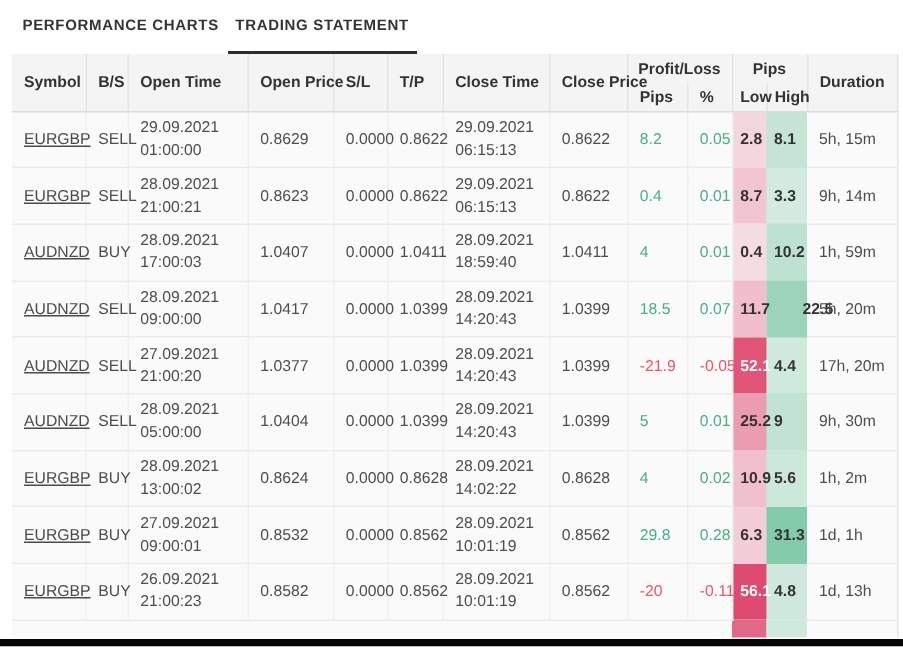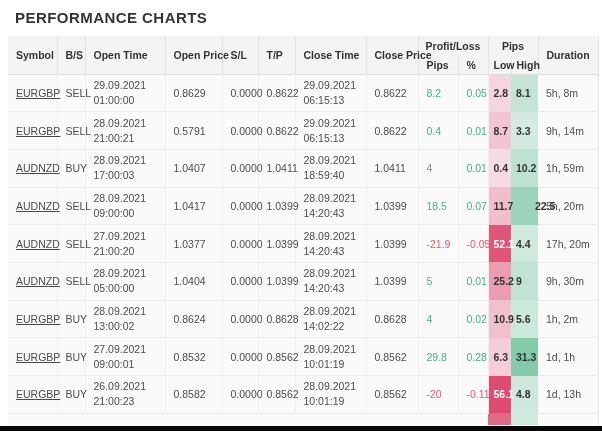--- a/index.html
+++ b/index.html
@@ -6,21 +6,21 @@
   html,body { margin:0; padding:0; }
   body {
     width:602px; height:431px; overflow:hidden; position:relative;
     background:#ffffff;
     font-family:"Liberation Sans", sans-serif;
     -webkit-font-smoothing:antialiased;
   }
   
   .tabbar { display:flex; align-items:stretch; height:36px; padding-left:10px; }
   .tab {
-    font-size:15px; font-weight:700; letter-spacing:.45px; color:#333;
+    font-size:10px; font-weight:700; letter-spacing:.45px; color:#333;
     padding:0 5px; margin-right:1px; display:flex; align-items:center;
     cursor:pointer; border-bottom:2px solid transparent;
   }
   .tab.active { border-bottom-color:#2d2d2d; }
   
   table {
     border-collapse:collapse; table-layout:fixed;
     margin-left:8px; width:590px; background:#fafafa;
     border-right:1px solid #e4e4e4;
   }
@@ -50,20 +50,21 @@
   
   .bottom-bar {
     position:absolute; left:0; bottom:0; width:602px; height:5px; background:#060606;
   }
 </style>
 </head>
 <body>
 
 <div class="tabbar">
   <div class="tab">PERFORMANCE CHARTS</div>
+  <div class="tab active">TRADING STATEMENT</div>
 </div>
 
 <table>
   <colgroup>
     <col style="width:49px">
       <col style="width:28px">
       <col style="width:80px">
     <col style="width:57px">
       <col style="width:36px">
       <col style="width:37px">
@@ -109,30 +110,30 @@
         <td>0.8622</td>
         <td class="two-line">
           <span>29.09.2021</span>
           <span>06:15:13</span>
         </td>
         <td>0.8622</td>
         <td style="color: rgb(69, 177, 132);">8.2</td>
         <td style="color: rgb(69, 177, 132);">0.05</td>
         <td class="c-low" style="background: rgba(222, 74, 112, 0.204);">2.8</td>
         <td class="c-high" style="background: rgba(62, 175, 124, 0.282);">8.1</td>
-        <td>5h, 8m</td>
+        <td>5h, 15m</td>
       </tr>
       <tr>
         <td><span class="symbol">EURGBP</span></td>
         <td>SELL</td>
         <td class="two-line">
           <span>28.09.2021</span>
           <span>21:00:21</span>
         </td>
-        <td>0.5791</td>
+        <td>0.8623</td>
         <td>0.0000</td>
         <td>0.8622</td>
         <td class="two-line">
           <span>29.09.2021</span>
           <span>06:15:13</span>
         </td>
         <td>0.8622</td>
         <td style="color: rgb(69, 177, 132);">0.4</td>
         <td style="color: rgb(69, 177, 132);">0.01</td>
         <td class="c-low" style="background: rgba(222, 74, 112, 0.29); margin-top: 30px;">8.7</td>

